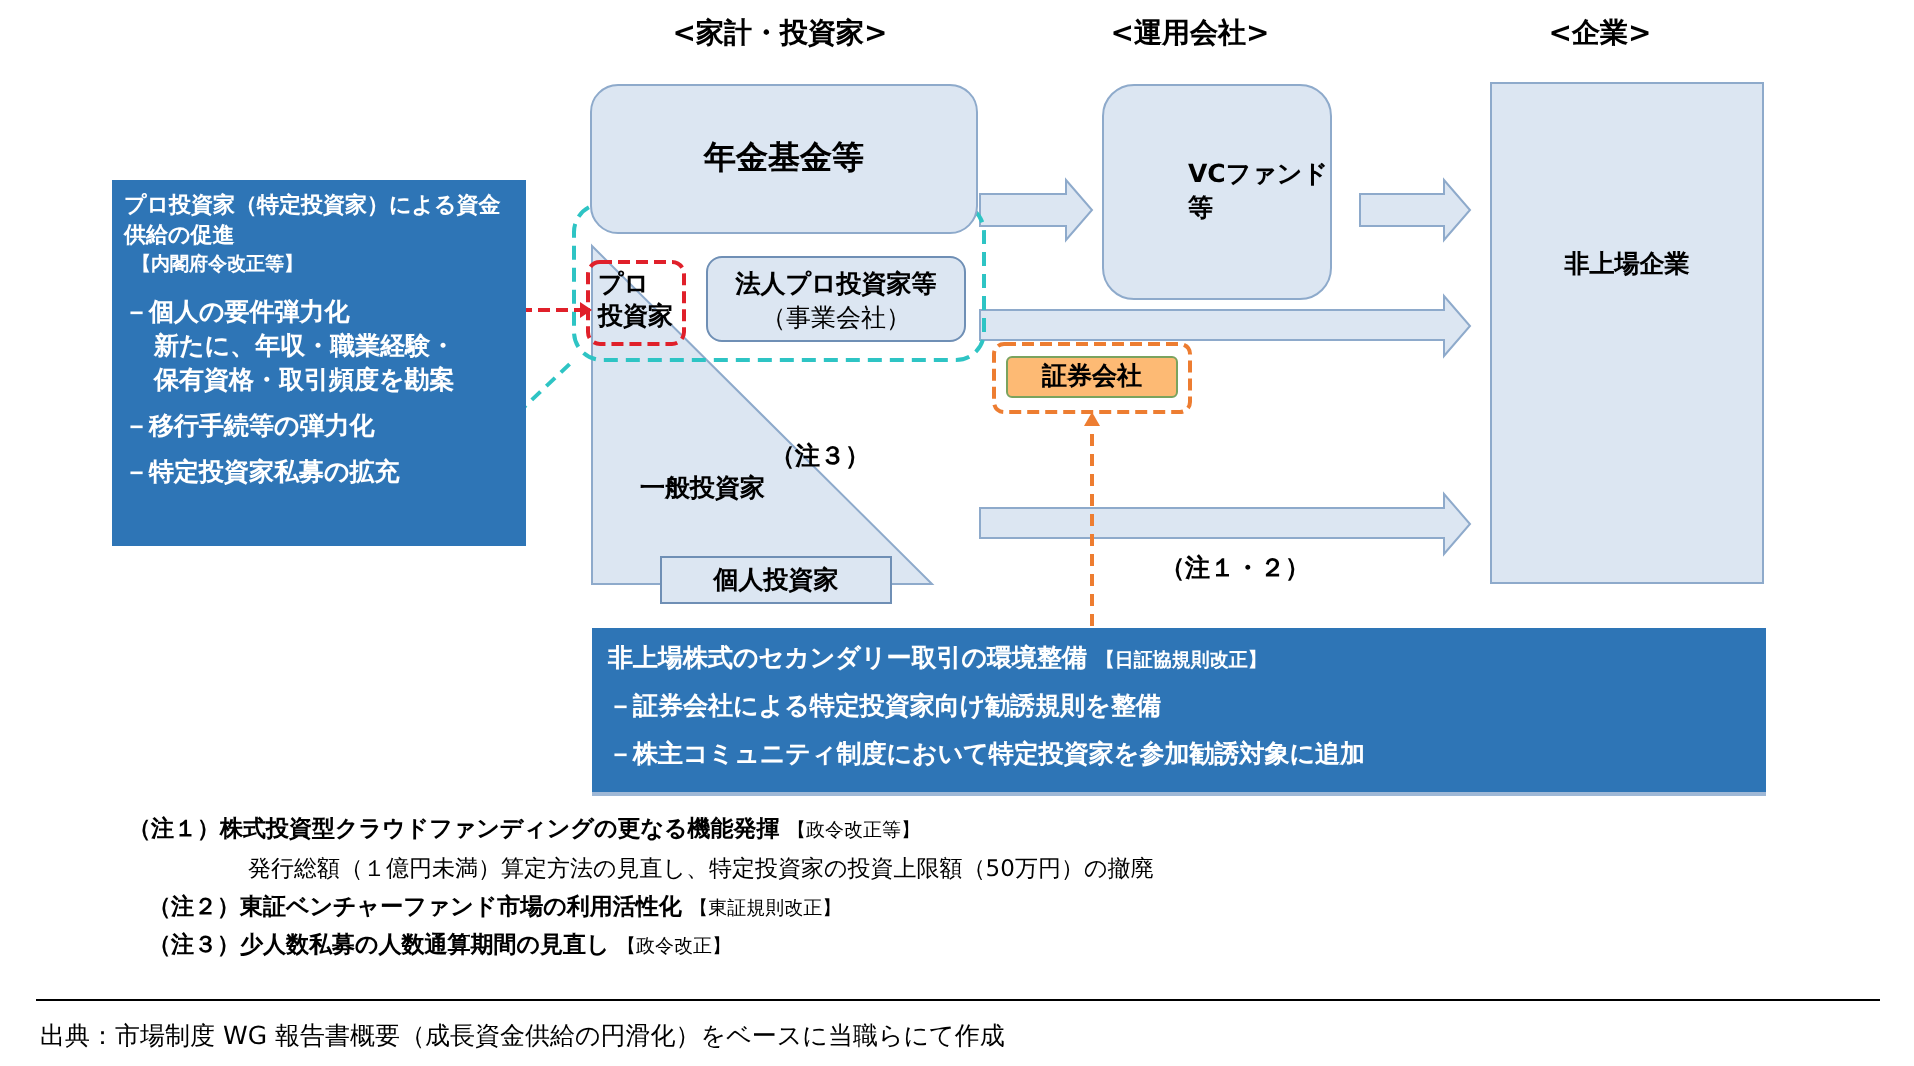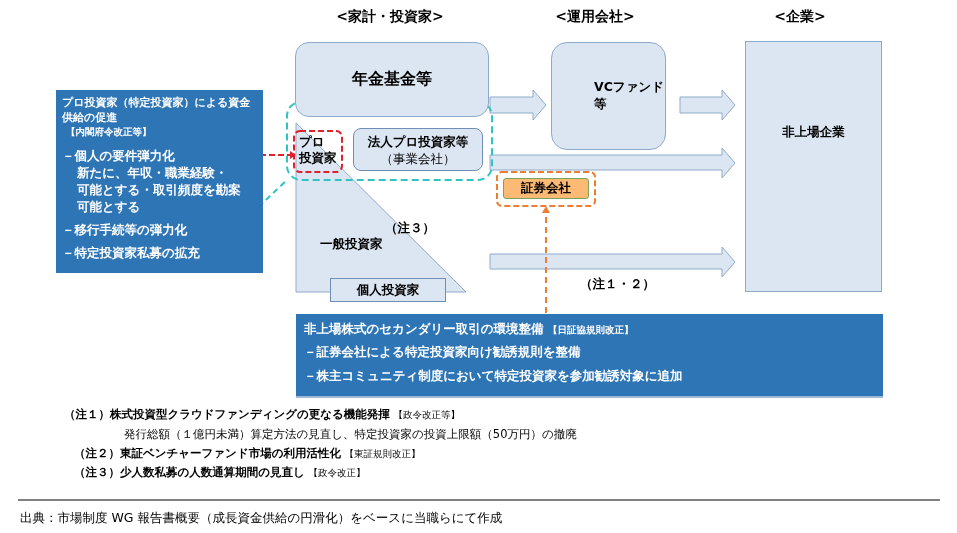--- a/index.html
+++ b/index.html
@@ -55,22 +55,21 @@
   <path d="M858,155 Q867,157 867,170 L867,207 Q867,218 858,219" fill="none" stroke="#333" stroke-width="1"></path>
 
   <line x1="18" y1="500" x2="940" y2="500" stroke="#000" stroke-width="1"></line>
 </svg>
 
 <div class="abs bluebox" style="left:56px;top:90px;width:207px;height:183px;padding:5px 6px;">
   <div style="font-size:11px;font-weight:bold;line-height:15px;">プロ投資家（特定投資家）による資金供給の促進</div>
   <div style="font-size:9.5px;font-weight:bold;margin-top:1px;margin-left:4px;">【内閣府令改正等】</div>
   <div style="font-size:12.5px;font-weight:bold;margin-top:8px;line-height:17px;">－個人の要件弾力化</div>
   <div style="font-size:12.5px;font-weight:bold;line-height:17px;margin-left:15px;">新たに、年収・職業経験・</div>
-  <div style="font-size:12.5px;font-weight:bold;line-height:17px;margin-left:15px;">可能とする・取引頻度を勘案</div>
-  <div style="font-size:12.5px;font-weight:bold;line-height:17px;margin-left:15px;">可能とする</div>
+  <div style="font-size:12.5px;font-weight:bold;line-height:17px;margin-left:15px;">保有資格・取引頻度を勘案</div>
   <div style="font-size:12.5px;font-weight:bold;line-height:17px;margin-top:6px;">－移行手続等の弾力化</div>
   <div style="font-size:12.5px;font-weight:bold;line-height:17px;margin-top:6px;">－特定投資家私募の拡充</div>
 </div>
 
 <div class="abs lightbox" style="left:295px;top:42px;width:194px;height:75px;border-radius:14px;display:flex;align-items:center;justify-content:center;font-weight:bold;font-size:16px;">
   <span>年金基金等</span>
 </div>
 
 <div class="abs" style="left:299px;top:134px;font-size:12.5px;font-weight:bold;line-height:16px;">
   <div>プロ</div>

